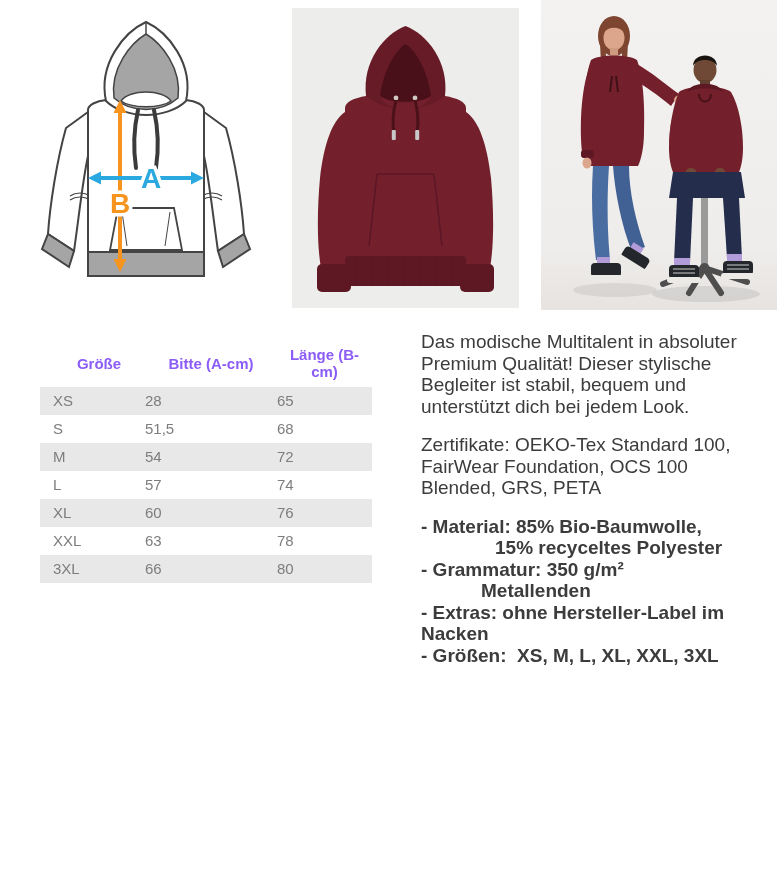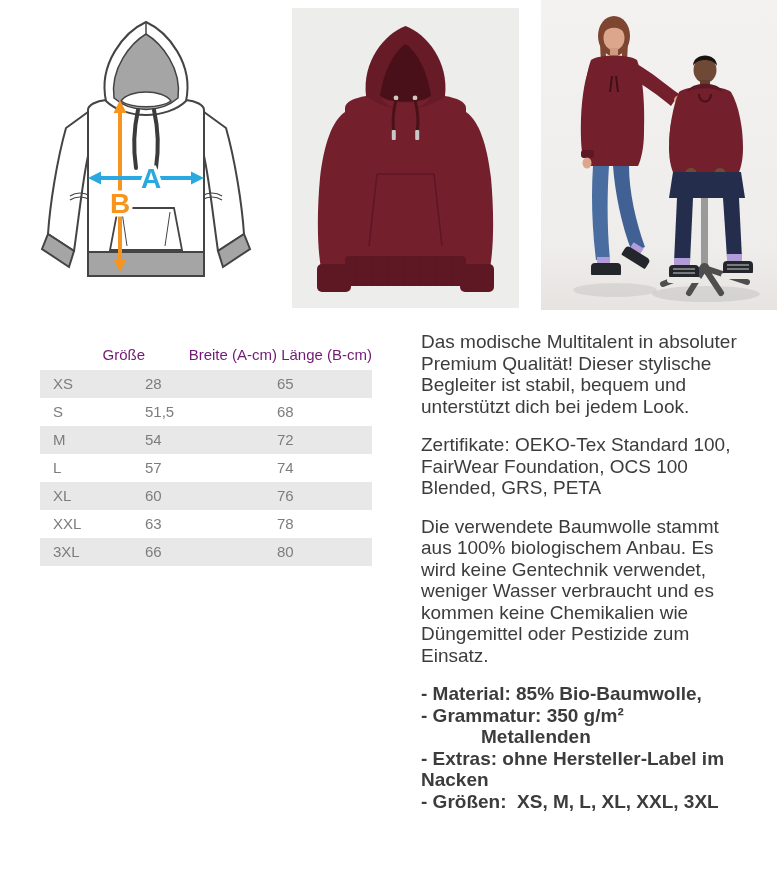--- a/index.html
+++ b/index.html
@@ -11,21 +11,21 @@
   .size-guide{position:absolute;left:30px;top:10px;width:232px;height:295px;}
   .product-photo{position:absolute;left:292px;top:8px;width:227px;height:300px;
                  background:var(--photo-bg,#ededec);}
   .models-photo{position:absolute;left:541px;top:0;width:236px;height:310px;}
   .size-guide svg,.product-photo svg,.models-photo svg{display:block;width:100%;height:100%;}
 
   
   .left-col{position:absolute;left:33px;top:342px;width:345px;}
   table.sizes{border-collapse:collapse;margin-left:7px;width:332px;table-layout:fixed;
               font-size:15px;color:var(--table-text,#7d7d7d);}
-  table.sizes th{font-weight:400;text-align:right;color:#701a75;padding:4px 0 7px 13px;}
+  table.sizes th{font-weight:700;text-align:center;color:#8b5cf6;padding:4px 0 7px 13px;}
   table.sizes td{padding:5px 0 6px 13px;}
   table.sizes th:nth-child(n+2),table.sizes td:nth-child(n+2){padding-left:0;}
   tr.stripe{background:var(--table-stripe,#e8e8e8);border-radius:14px;}
   .tolerance{position:absolute;left:33px;top:576px;font-size:15px;
              color:var(--body-text,#3c3c3c);}
 
   
   .right-col{position:absolute;left:421px;top:331px;width:322px;font-size:19px;
              line-height:21.5px;color:var(--body-text,#3c3c3c);}
   .right-col p{margin:0 0 17px 0;}
@@ -195,21 +195,21 @@
   <div class="left-col">
     <table class="sizes">
       <colgroup>
           <col style="width:105px">
           <col style="width:132px">
           <col style="width:95px">
         </colgroup>
       <thead>
         <tr>
           <th>Größe</th>
-          <th>Breite (A-cm)</th>
+          <th>Bitte (A-cm)</th>
           <th>Länge (B-cm)</th>
         </tr>
       </thead>
       <tbody>
         <tr class="stripe">
           <td>XS</td>
           <td>28</td>
           <td>65</td>
         </tr>
         <tr>
@@ -243,23 +243,23 @@
           <td>80</td>
         </tr>
       </tbody>
     </table>
   </div>
 
 
   <div class="right-col">
     <p>Das modische Multitalent in absoluter Premium Qualität! Dieser stylische Begleiter ist stabil, bequem und unterstützt dich bei jedem Look.</p>
     <p>Zertifikate: OEKO-Tex Standard 100, FairWear Foundation, OCS 100 Blended, GRS, PETA</p>
-    <p>Die verwendete Baumwolle stammt aus 100% biologischem Anbau. Es wird keine Gentechnik verwendet, weniger Wasser verbraucht und es kommen keine Chemikalien wie Düngemittel oder Pestizide zum Einsatz.</p>
     <div class="specs">
       <div>- Material: 85% Bio-Baumwolle,</div>
+      <div class="indent-a">15% recyceltes Polyester</div>
       <div>- Grammatur: 350 g/m²</div>
       <div class="indent-b">Metallenden</div>
       <div>- Extras: ohne Hersteller-Label im Nacken</div>
       <div>- Größen:  XS, M, L, XL, XXL, 3XL</div>
     </div>
   </div>
 
 </div>
 
 </body></html>

